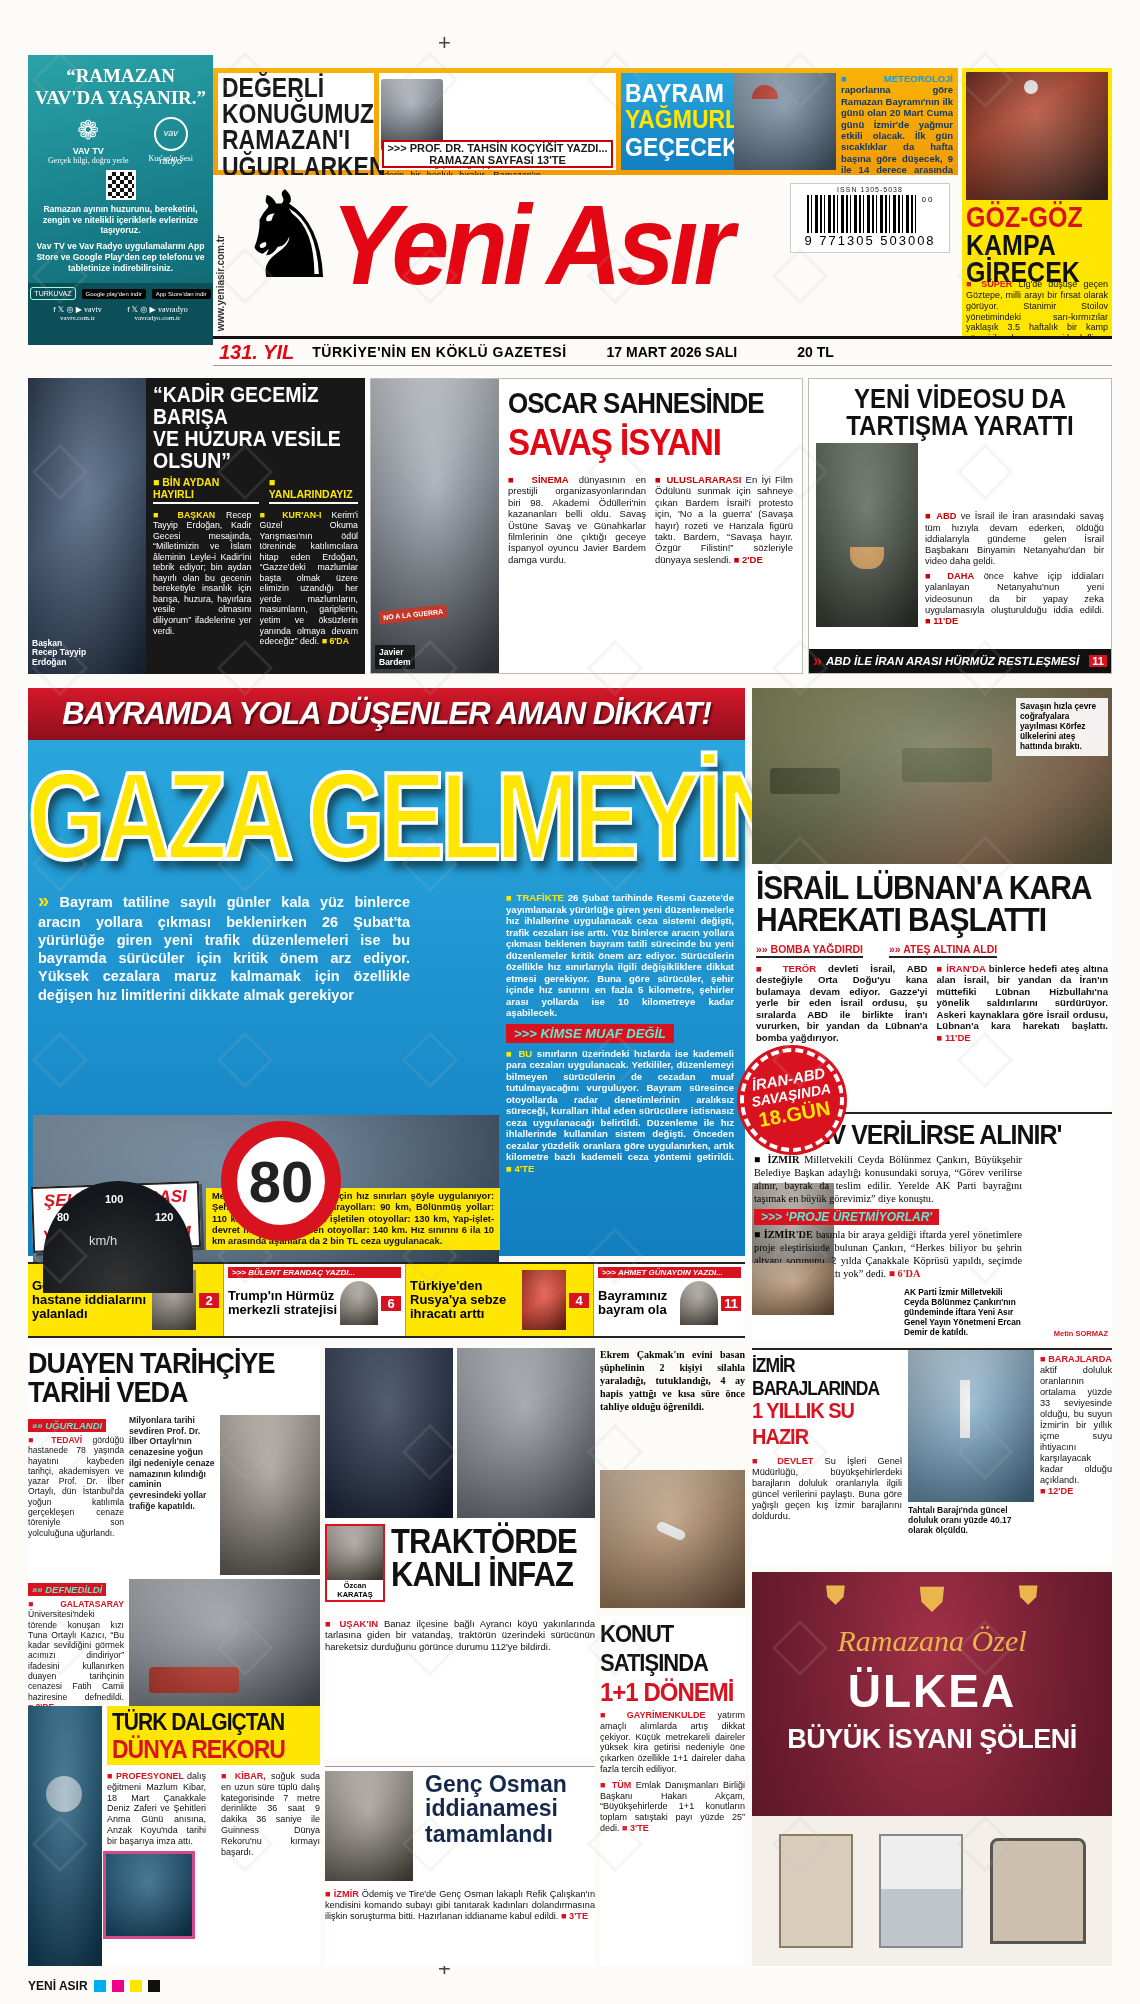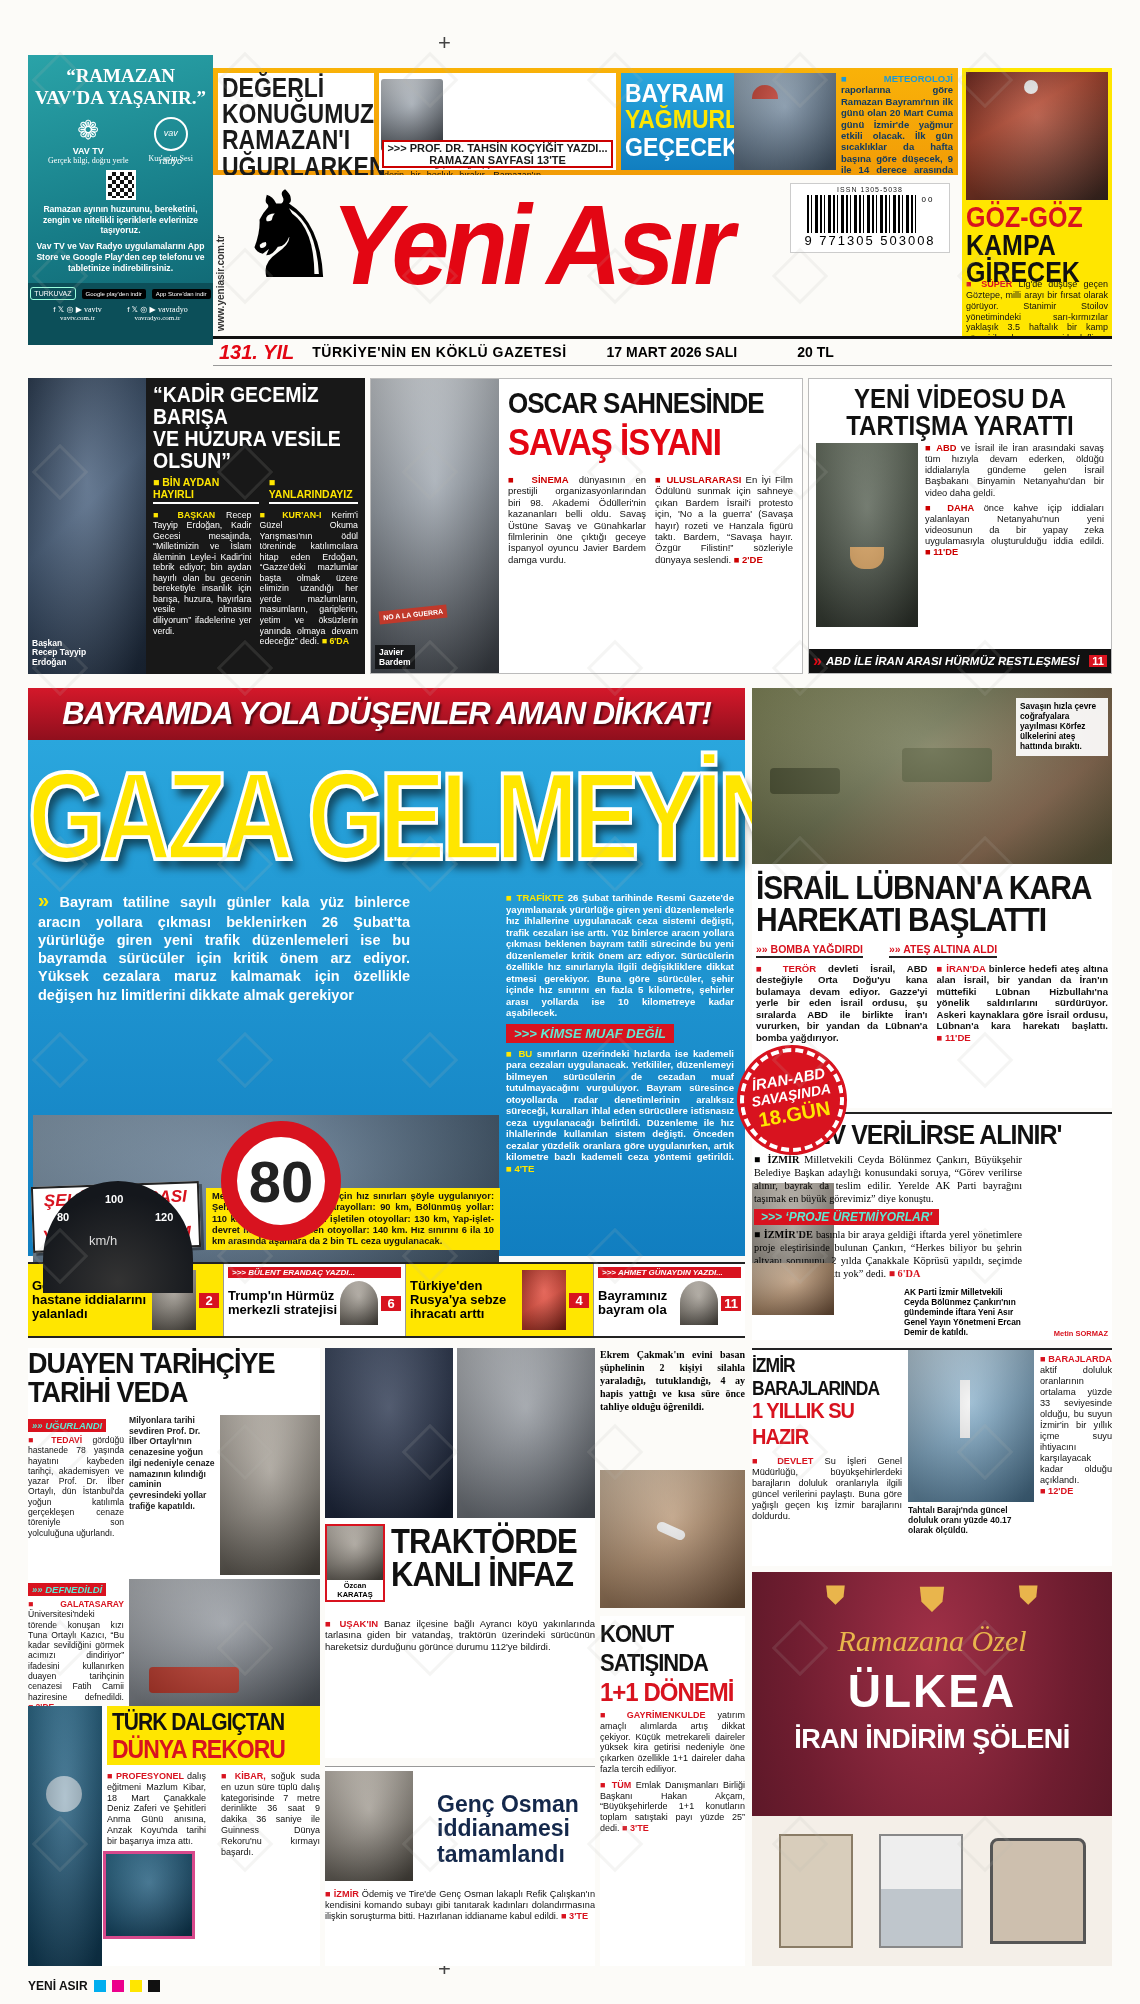--- a/index.html
+++ b/index.html
@@ -252,21 +252,21 @@
         <p class="tx" style="flex:1;margin:0;"><span class="lead" style="color:#c00;">■ ULUSLARARASI</span> <span>En İyi Film Ödülünü sunmak için sahneye çıkan Bardem İsrail'i protesto için, 'No a la guerra' (Savaşa hayır) rozeti ve Hanzala figürü taktı. Bardem, “Savaşa hayır. Özgür Filistin!” sözleriyle dünyaya seslendi.</span> <span class="pg" style="color:#c00;">■ 2'DE</span></p>
       </div>
     </div>
   </div>
 
   <div class="abs" style="left:808px;top:378px;width:304px;height:296px;background:#fff;border:1px solid #bbb;">
     <div style="font-weight:900;font-size:24px;line-height:1;text-align:center;transform:scaleY(1.12);transform-origin:top;padding-top:6px;color:#111;">
       <div>YENİ VİDEOSU DA</div>
         <div>TARTIŞMA YARATTI</div>
     </div>
-    <div style="display:flex;gap:7px;padding:10px 7px 0;height:194px;box-sizing:border-box;">
+    <div style="display:flex;gap:7px;padding:10px 7px 0;height:194px;box-sizing:border-box;align-items:flex-end;">
       <div class="ph ph-coffee" style="width:102px;height:100%;">
         <div class="abs" style="left:34px;top:104px;width:34px;height:22px;background:#d9a05b;border-radius:0 0 14px 14px;"></div>
       </div>
       <div style="flex:1;">
         <p class="tx" style="margin:0;font-size:9.3px;"><span class="lead" style="color:#c00;">■ ABD</span> <span>ve İsrail ile İran arasındaki savaş tüm hızıyla devam ederken, öldüğü iddialarıyla gündeme gelen İsrail Başbakanı Binyamin Netanyahu'dan bir video daha geldi.</span></p>
         <p class="tx" style="margin:4px 0 0;font-size:9.3px;"><span class="lead" style="color:#c00;">■ DAHA</span> <span>önce kahve içip iddiaları yalanlayan Netanyahu'nun yeni videosunun da bir yapay zeka uygulamasıyla oluşturulduğu iddia edildi.</span> <span class="pg" style="color:#c00;">■ 11'DE</span></p>
       </div>
     </div>
     <div style="position:absolute;left:0;right:0;bottom:0;height:24px;background:#111;display:flex;align-items:center;padding:0 4px;gap:4px;">
       <span style="color:#e30613;font-weight:900;font-size:16px;">»</span>
@@ -445,21 +445,21 @@
   </div>
 
   <div class="abs" style="left:752px;top:1572px;width:360px;height:394px;background:radial-gradient(ellipse at 50% 20%,#a03047 0%,#6f1d30 55%,#4e1422 100%);color:#fff;text-align:center;overflow:hidden;">
     <div style="display:flex;justify-content:space-evenly;margin-top:8px;">
       <span style="font-size:26px;color:#e9b54c;">⛊</span>
         <span style="font-size:34px;color:#e9b54c;">⛊</span>
         <span style="font-size:26px;color:#e9b54c;">⛊</span>
     </div>
     <div style="font-family:'Liberation Serif',serif;font-style:italic;font-size:30px;color:#e9b54c;margin-top:4px;">Ramazana Özel</div>
     <div style="font-weight:900;font-size:46px;letter-spacing:2px;margin-top:6px;">ÜLKEA</div>
-    <div style="font-weight:900;font-size:27px;letter-spacing:-.5px;margin-top:6px;">İRAN İNDİRİM ŞÖLENİ</div>
+    <div style="font-weight:900;font-size:27px;letter-spacing:-.5px;margin-top:6px;">BÜYÜK İSYANI ŞÖLENİ</div>
     <div style="position:absolute;left:0;right:0;bottom:0;height:150px;background:#f4efe8;display:flex;align-items:center;justify-content:space-evenly;">
       <div style="width:70px;height:110px;background:#d8cdbb;border:2px solid #8a7c66;"></div>
       <div style="width:80px;height:110px;background:linear-gradient(#eee 0 48%,#bfc6cc 48% 100%);border:2px solid #888;"></div>
       <div style="width:90px;height:100px;border:3px solid #555;border-radius:8px 8px 0 0;background:#cdbfae;"></div>
     </div>
   </div>
 
   <div class="abs" style="left:28px;top:1706px;width:292px;height:260px;background:#fff;">
     <div style="display:flex;height:100%;gap:5px;">
       <div class="ph ph-sea" style="width:74px;height:100%;">
@@ -473,21 +473,21 @@
         <div style="display:flex;gap:15px;margin-top:6px;">
           <p class="tx" style="flex:1;margin:0;font-size:9px;"><span class="lead" style="color:#d8131f;">■ PROFESYONEL</span> <span>dalış eğitmeni Mazlum Kibar, 18 Mart Çanakkale Deniz Zaferi ve Şehitleri Anma Günü anısına, Anzak Koyu'nda tarihi bir başarıya imza attı.</span></p>
           <p class="tx" style="flex:1;margin:0;font-size:9px;"><span class="lead" style="color:#d8131f;">■ KİBAR,</span> <span>soğuk suda en uzun süre tüplü dalış kategorisinde 7 metre derinlikte 36 saat 9 dakika 36 saniye ile Guinness Dünya Rekoru'nu kırmayı başardı.</span></p>
         </div>
         <div class="ph ph-sea abs" style="right:4px;bottom:6px;width:92px;height:88px;border:3px solid #d8498c;"></div>
       </div>
     </div>
   </div>
 
   <div class="abs" style="left:325px;top:1766px;width:270px;height:200px;background:#fff;border-top:1px solid #999;padding-top:4px;">
-    <div style="display:flex;gap:24px;align-items:center;">
+    <div style="display:flex;gap:12px;">
       <div class="ph ph-port" style="width:88px;height:110px;"></div>
       <div style="font-weight:900;font-size:23px;line-height:1.02;color:#14284b;transform:scaleY(1.08);transform-origin:top;">
         <div>Genç Osman</div>
           <div>iddianamesi</div>
           <div>tamamlandı</div>
       </div>
     </div>
     <p class="tx" style="margin:8px 0 0;font-size:9.2px;"><span class="lead" style="color:#d8131f;">■ İZMİR</span> <span>Ödemiş ve Tire'de Genç Osman lakaplı Refik Çalışkan'ın kendisini komando subayı gibi tanıtarak kadınları dolandırmasına ilişkin soruşturma bitti. Hazırlanan iddianame kabul edildi.</span> <span class="pg" style="color:#d8131f;">■ 3'TE</span></p>
   </div>
 

